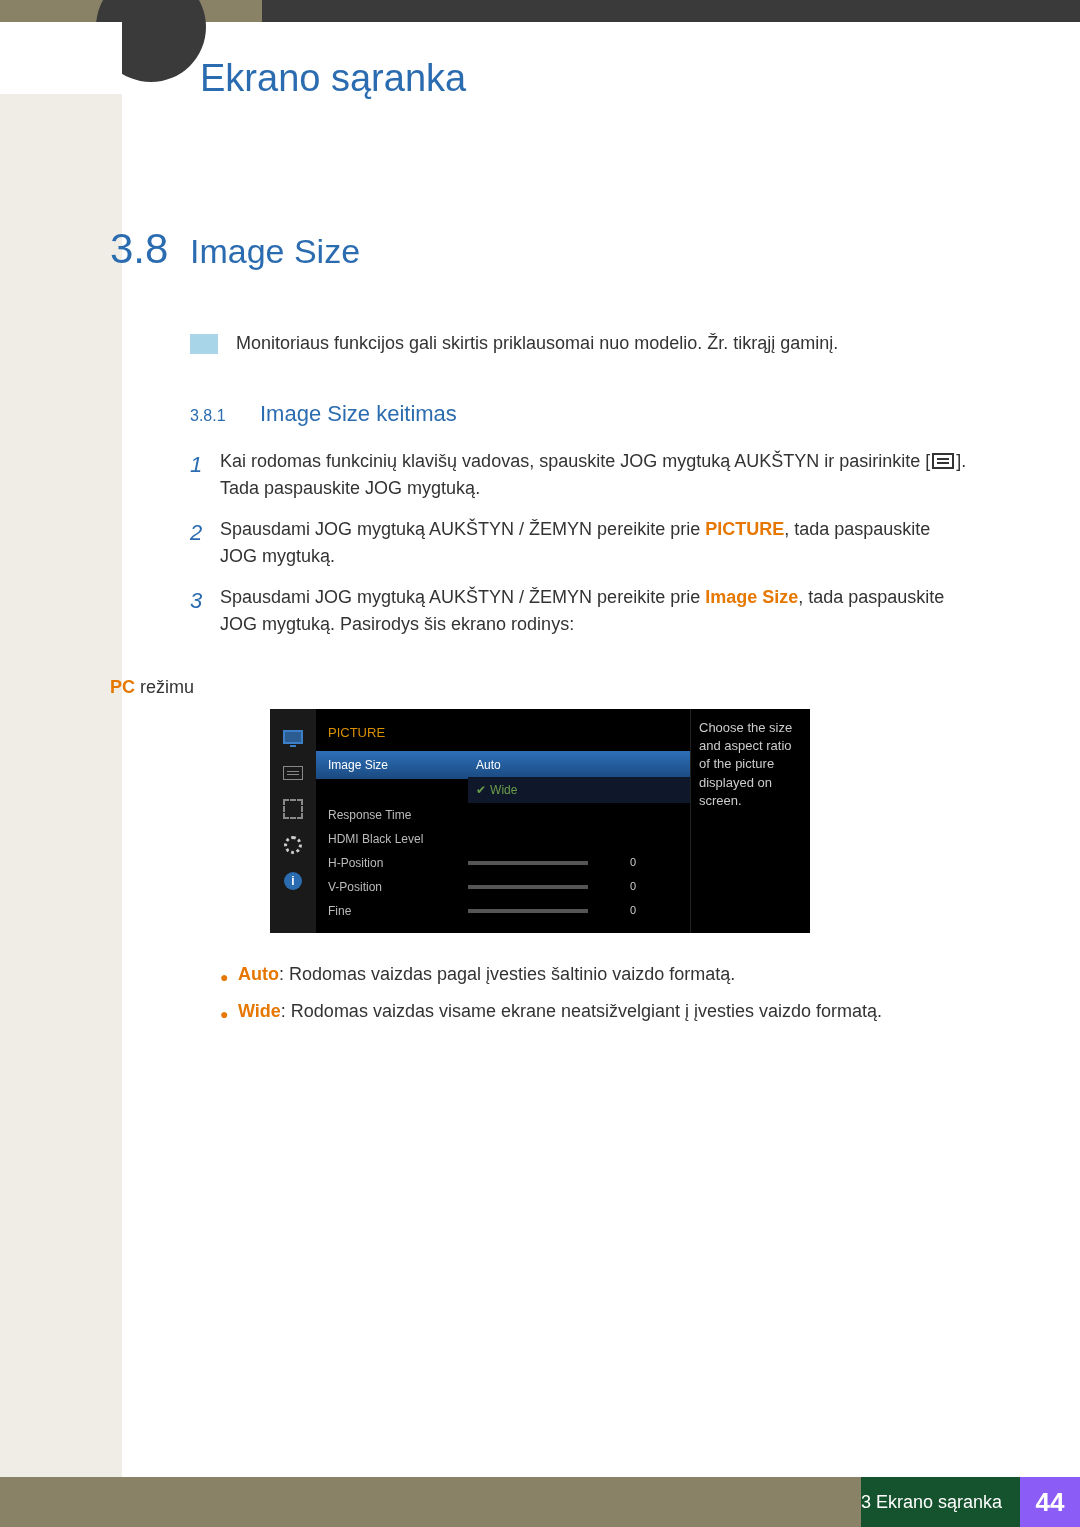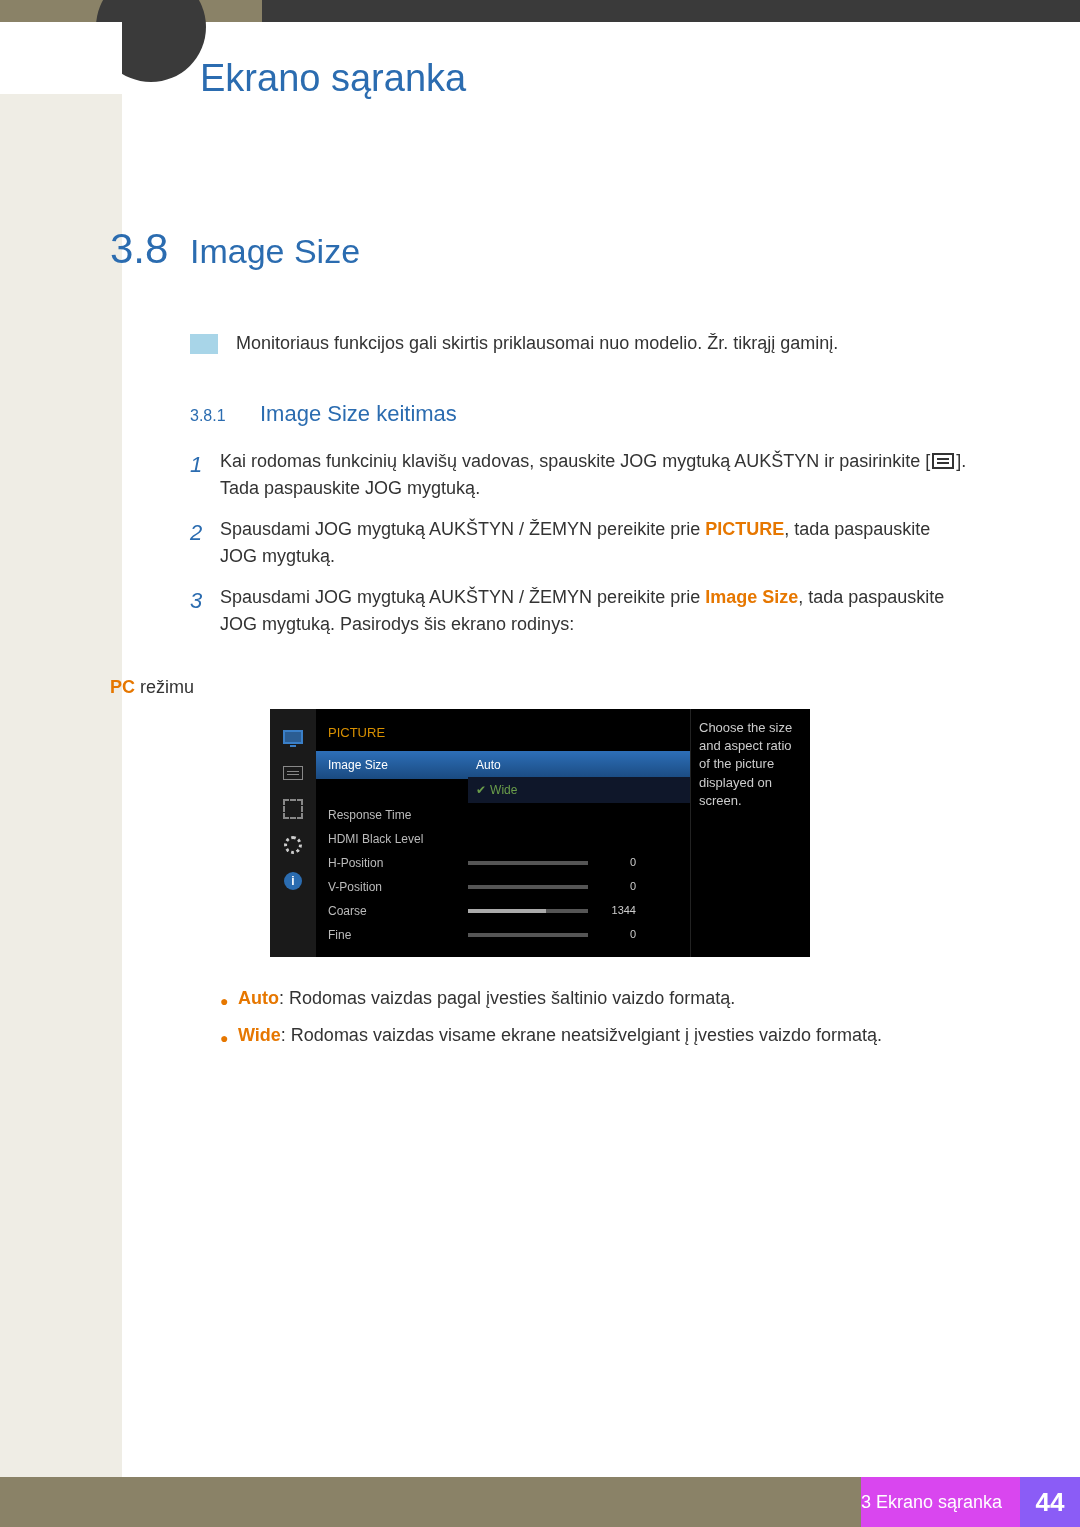--- a/index.html
+++ b/index.html
@@ -258,21 +258,21 @@
     position: absolute;
     bottom: 0; left: 0; right: 0;
     height: 50px;
     display: flex;
   }
   .footer .left {
     flex: 1;
     background: #8a8267;
   }
   .footer .chapter {
-    background: #d946ef;
+    background: #14532d;
     color: #fff;
     display: flex;
     align-items: center;
     padding-right: 18px;
     font-size: 18px;
   }
   .footer .page {
     width: 60px;
     background: #8b5cf6;
     color: #fff;
@@ -395,27 +395,20 @@
           <div class="slider-val">0</div>
         </div>
         <div class="osd-row">
           <div class="label">V-Position</div>
           <div class="slider">
               <div class="fill" style="width:0%"></div>
             </div>
           <div class="slider-val">0</div>
         </div>
         <div class="osd-row">
-          <div class="label">Coarse</div>
-          <div class="slider">
-              <div class="fill" style="width:65%"></div>
-            </div>
-          <div class="slider-val">1344</div>
-        </div>
-        <div class="osd-row">
           <div class="label">Fine</div>
           <div class="slider">
               <div class="fill" style="width:0%"></div>
             </div>
           <div class="slider-val">0</div>
         </div>
       </div>
       <div class="osd-help">Choose the size and aspect ratio of the picture displayed on screen.</div>
     </div>
   </div>

